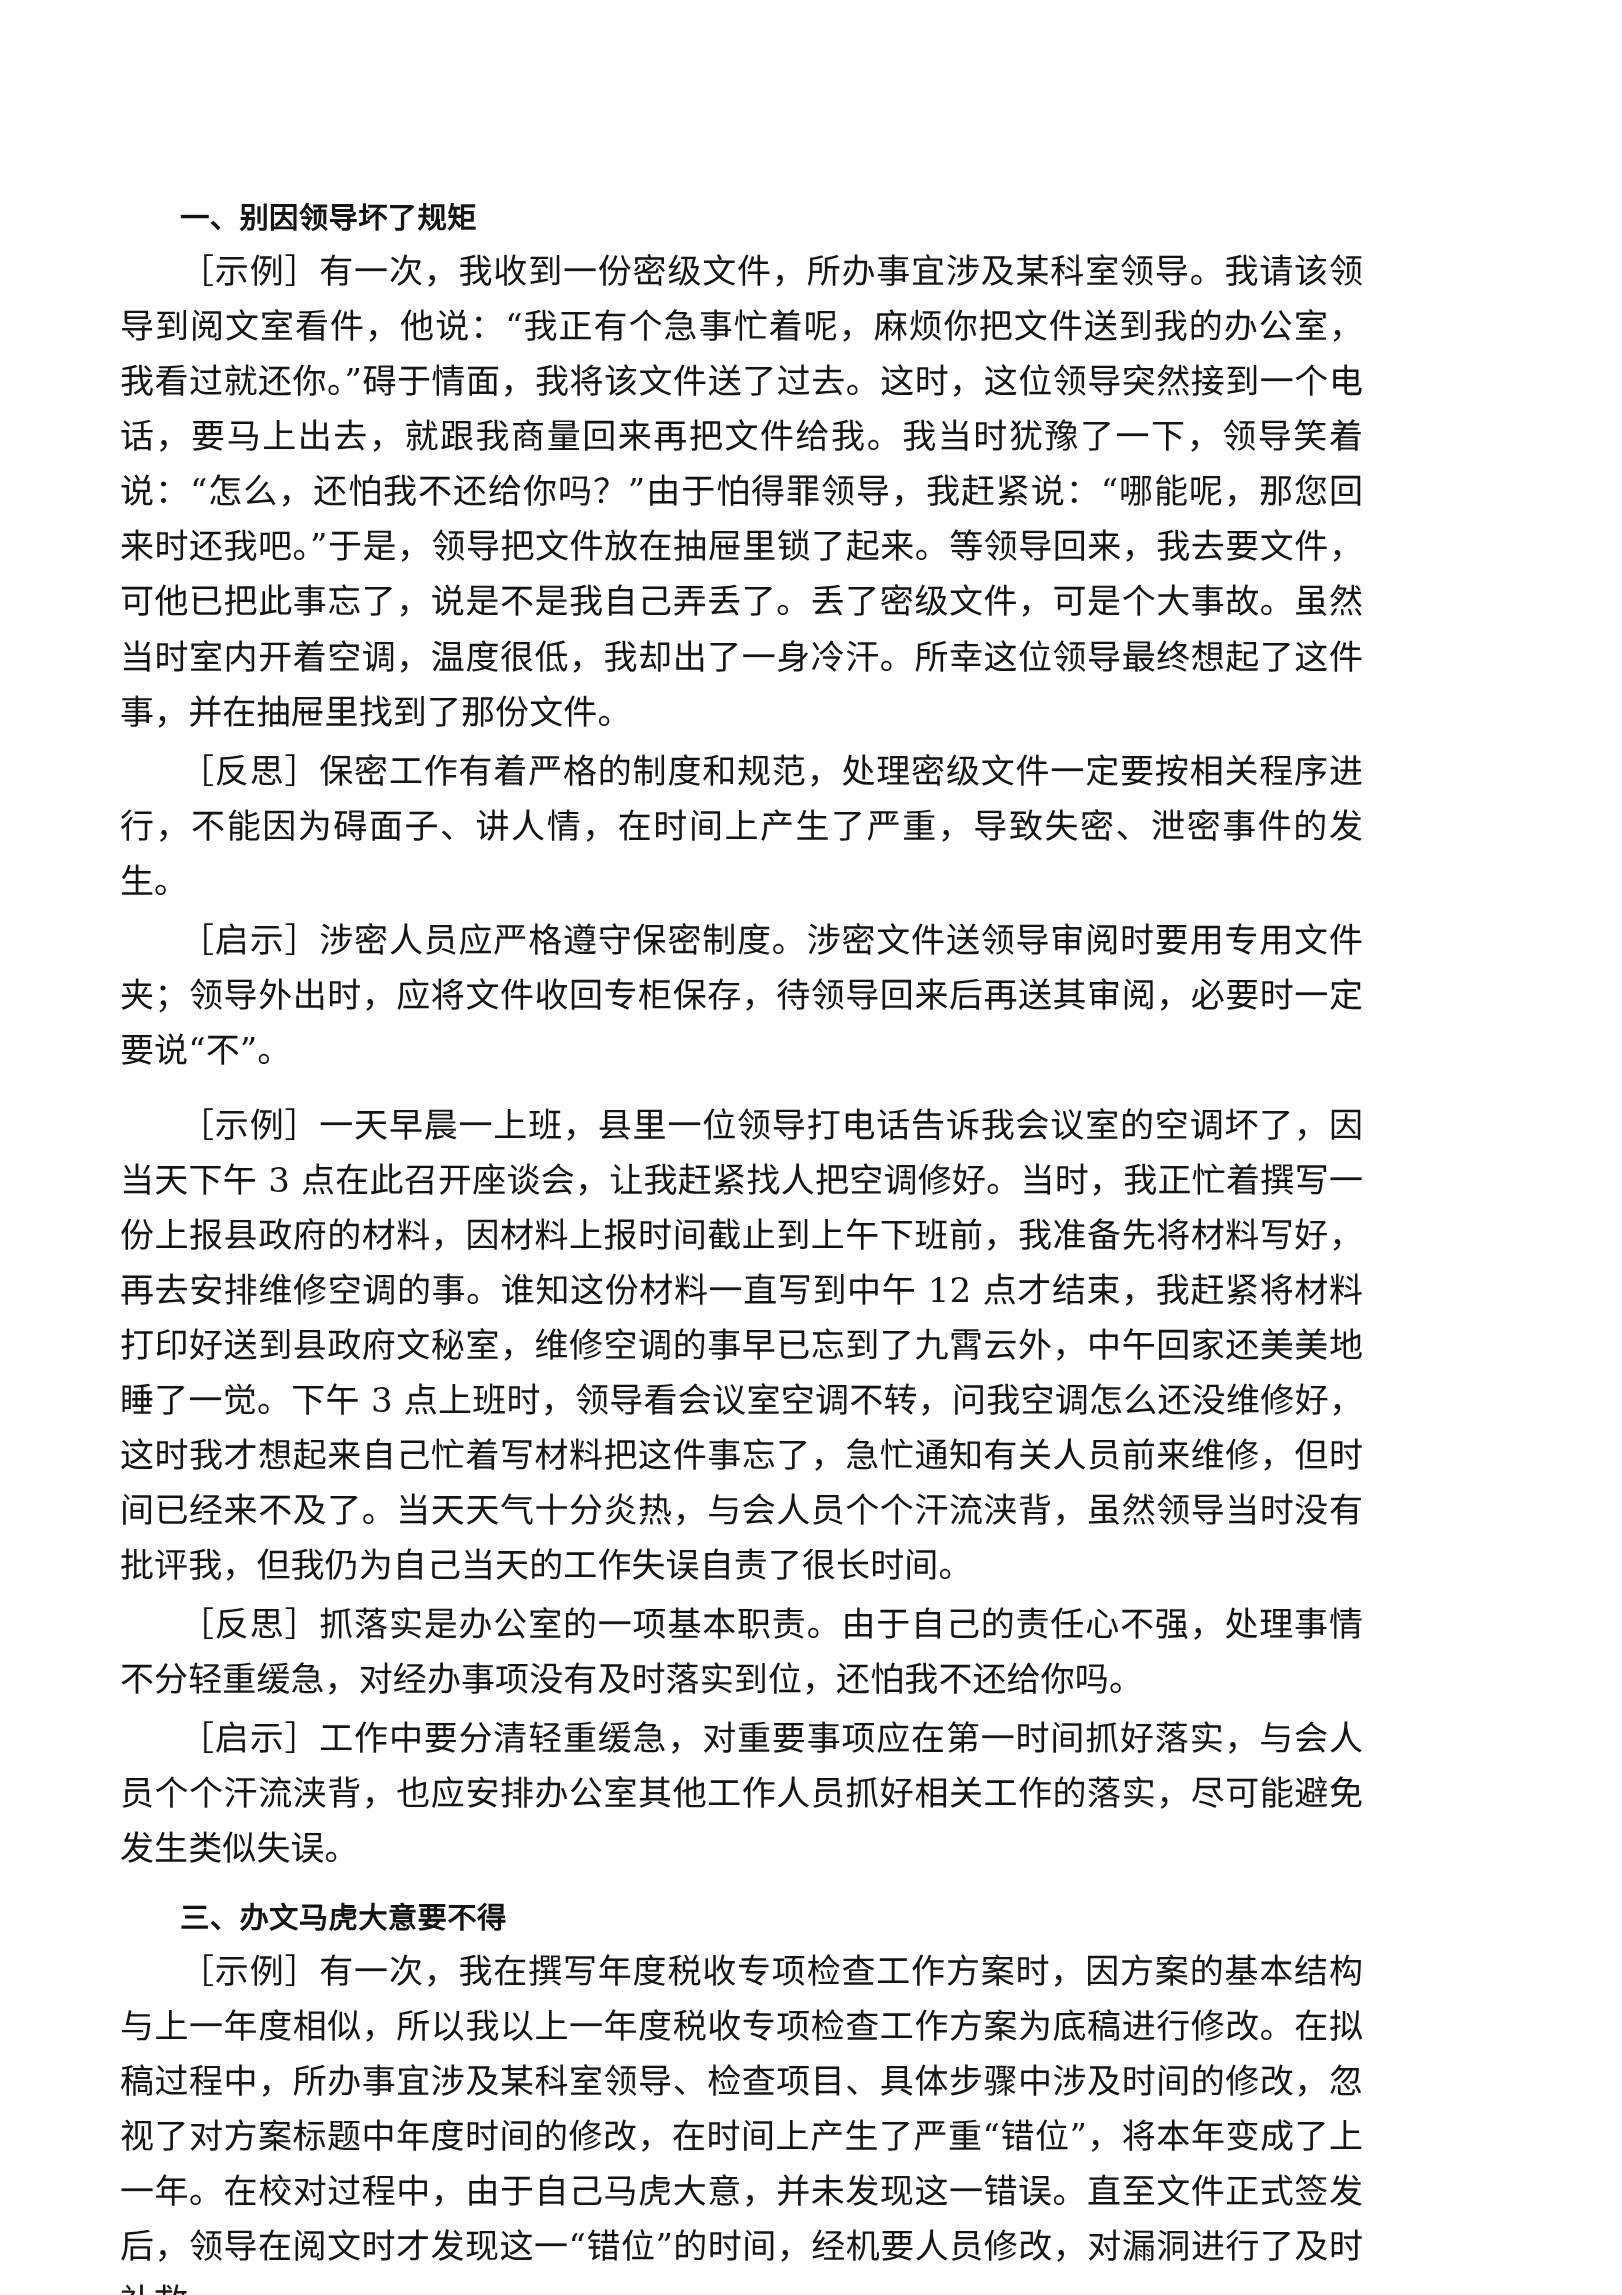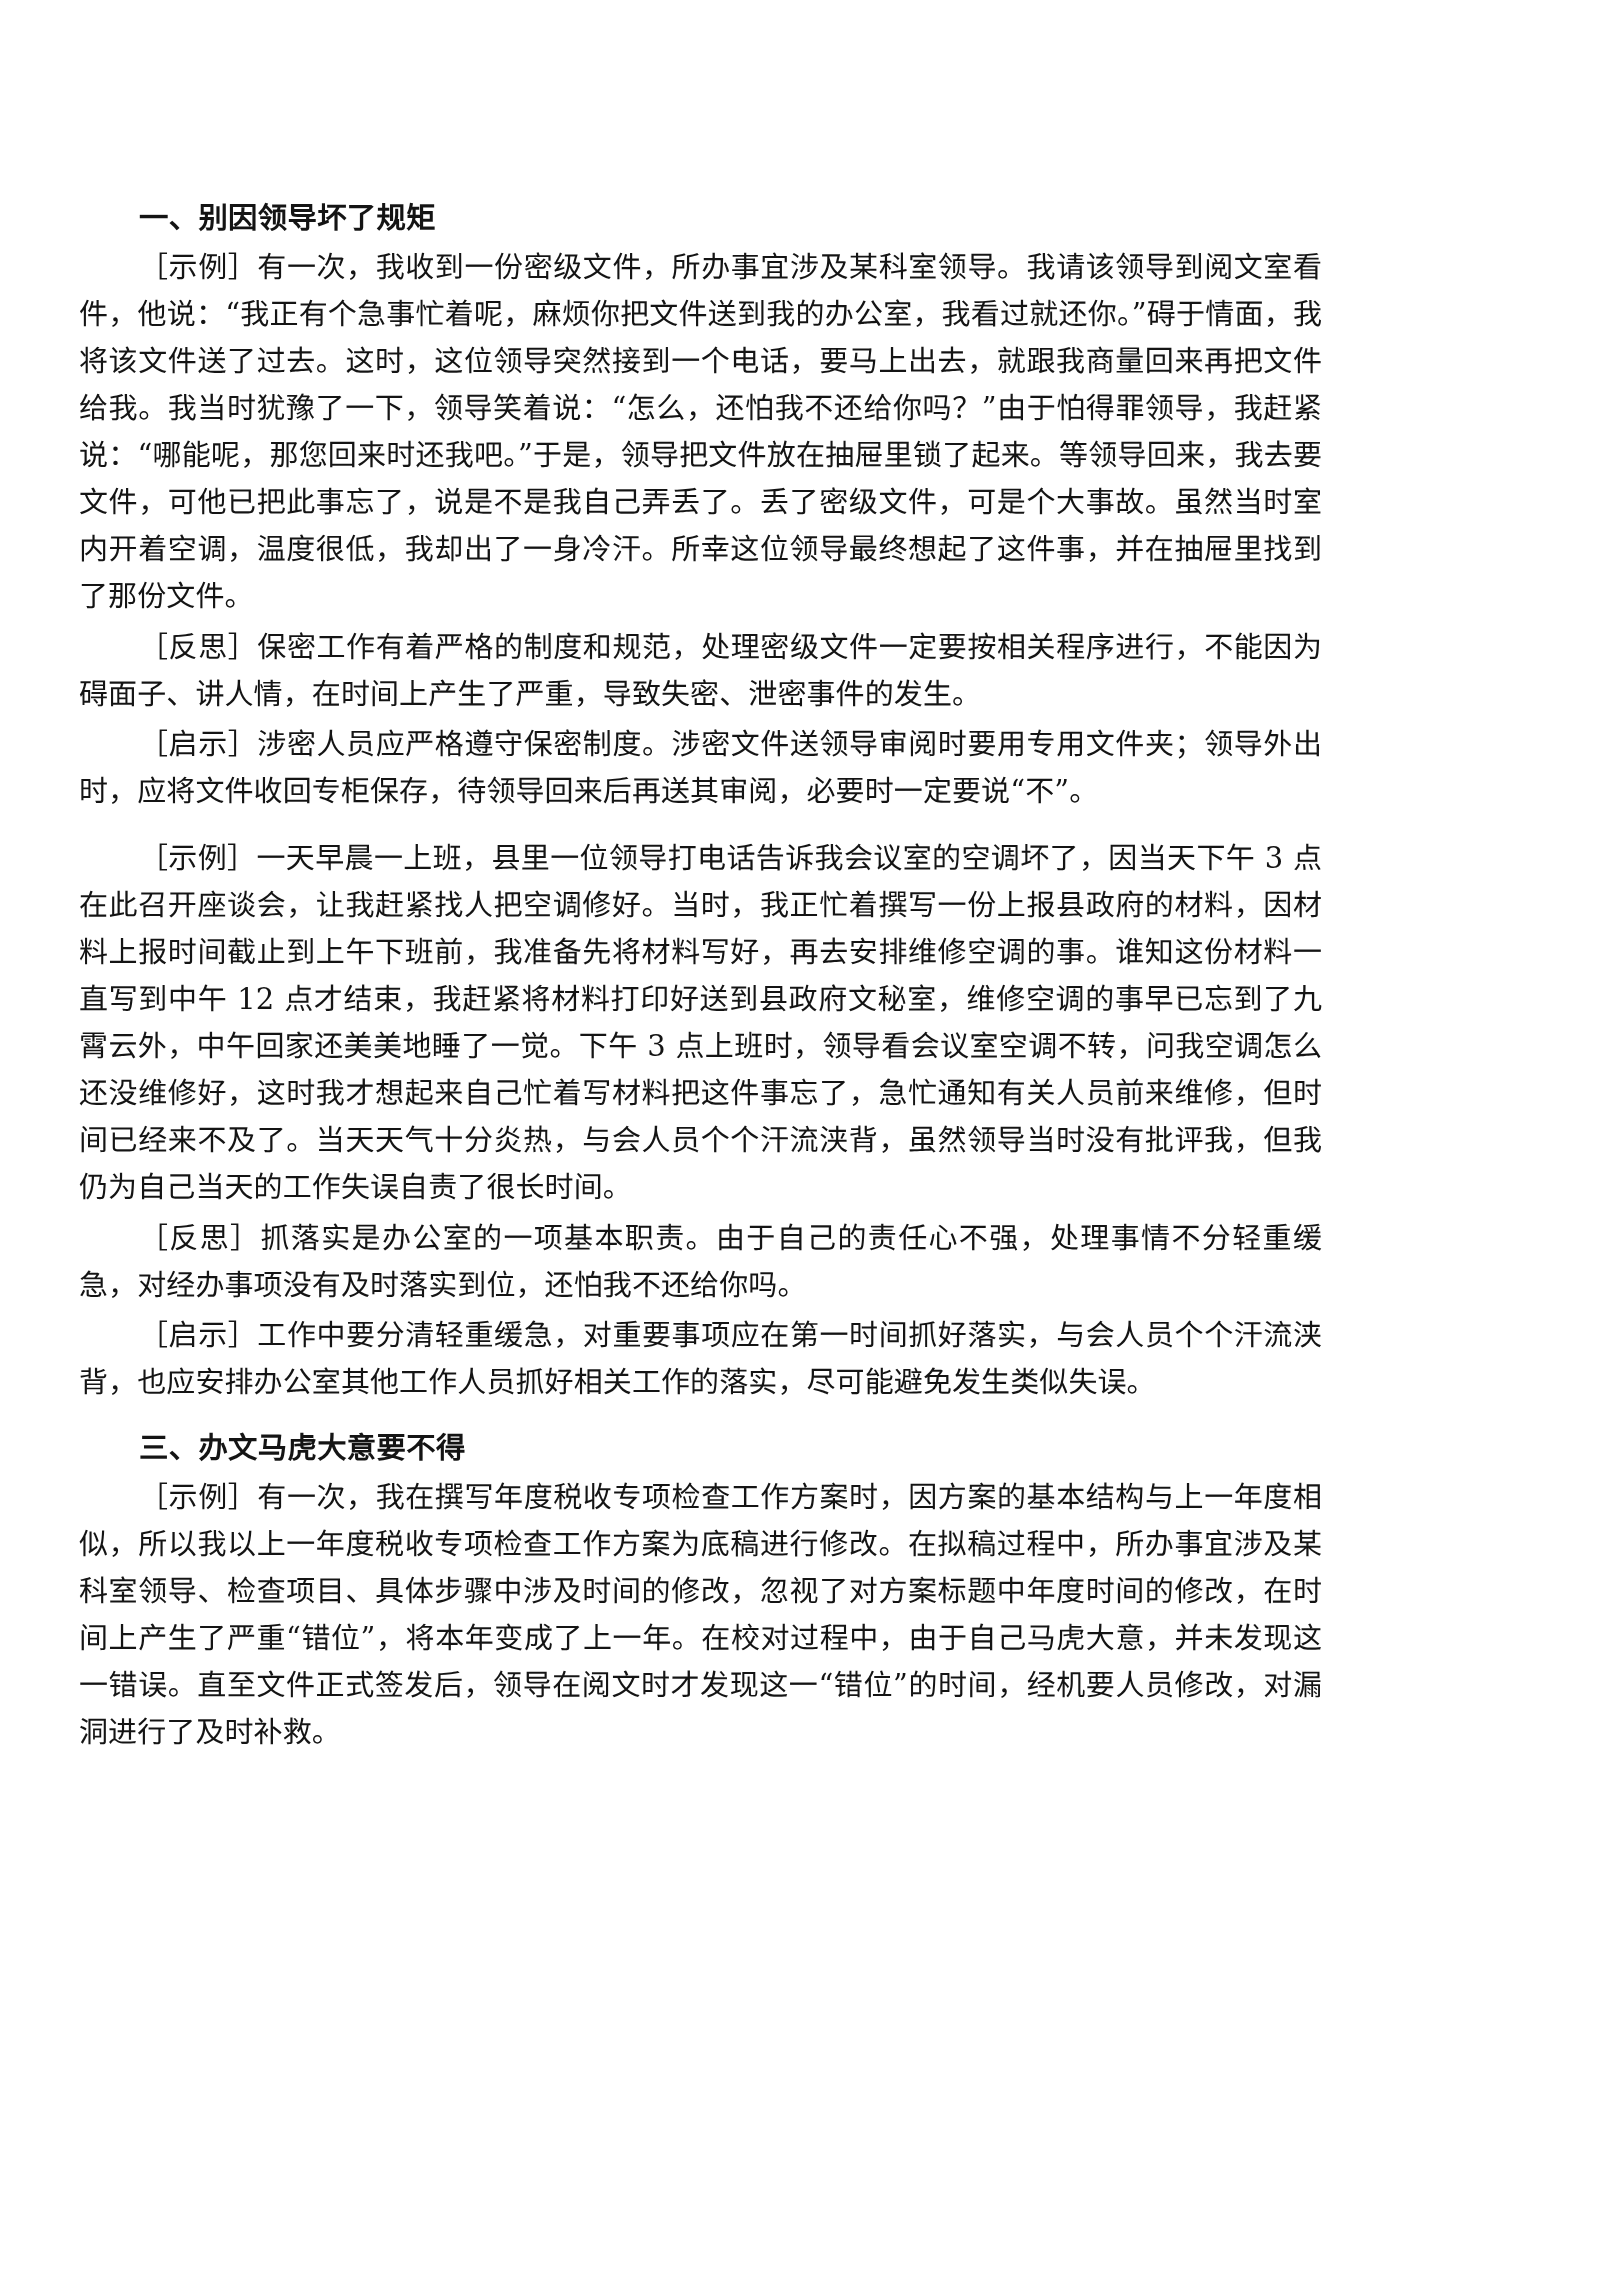--- a/index.html
+++ b/index.html
@@ -11,39 +11,39 @@
     width: 1623px;
     height: 2295px;
     font-family: "DejaVu Serif", "Liberation Serif", serif;
     color: #1a1a1a;
   }
   .page {
     position: relative;
     width: 1623px;
     height: 2295px;
     box-sizing: border-box;
-    padding: 196px 164px 170px 79px;
+    padding: 196px 164px 170px 120px;
     background: #ffffff;
   }
   .doc-body {
     width: 1243px;
   }
   h2.section-heading {
     font-family: "DejaVu Sans", "Liberation Sans", sans-serif;
     font-weight: bold;
     font-size: 29.4px;
     line-height: 1.5;
     margin: 0 0 3.9px 0;
     padding: 0;
     text-indent: 60px;
     letter-spacing: 0.3px;
     color: #141414;
   }
   p.para {
-    font-size: 29px;
+    font-size: 34px;
     line-height: 1.62;
     margin: 0 0 3.9px 0;
     text-indent: 60px;
     text-align: justify;
     text-justify: inter-ideograph;
     letter-spacing: 0.1px;
     color: #141414;
   }
   .gap-md { height: 15.7px; }
 </style>

